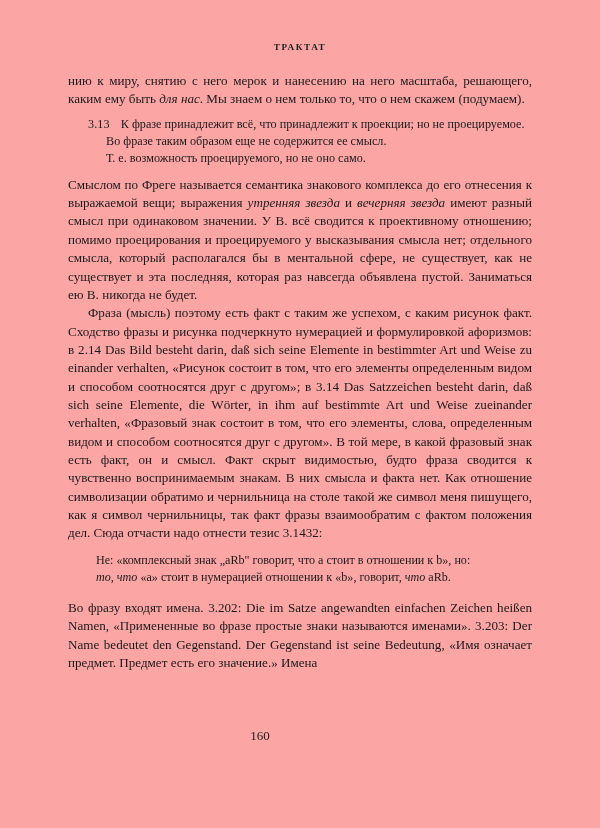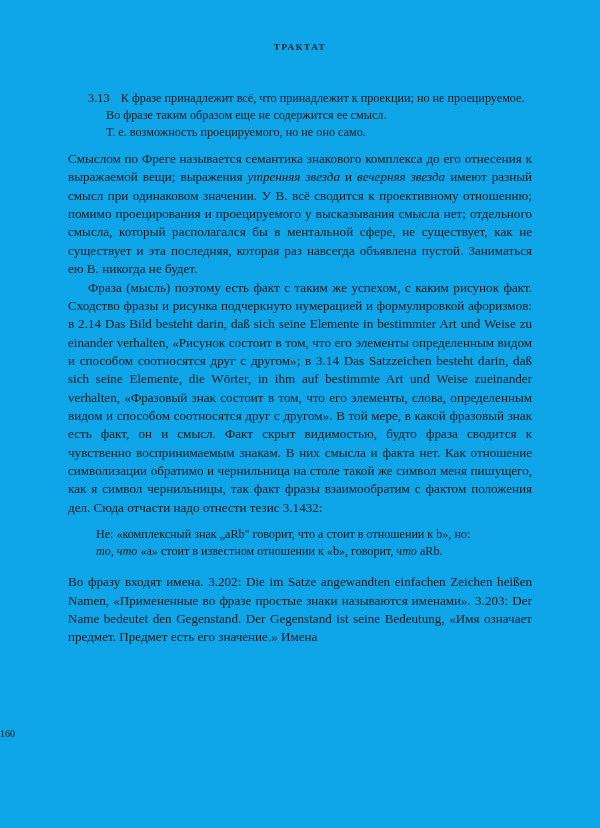--- a/index.html
+++ b/index.html
@@ -15,21 +15,21 @@
     color: #1a1a1a;
     overflow: hidden;
   }
 
   .page {
     position: absolute;
     left: 0;
     top: 0;
     width: 600px;
     height: 828px;
-    background: #0ea5e9;
+    background: #fca5a5;
   }
 
   .running-head {
     position: absolute;
     left: 68px;
     top: 42px;
     width: 464px;
     text-align: center;
     font-size: 9.2px;
     letter-spacing: 1.6px;
@@ -51,21 +51,21 @@
     text-align: justify;
     text-justify: inter-word;
     hyphens: manual;
     color: #1a1a1a;
   }
 
   p.cont { text-indent: 0; }
   p.indent { text-indent: 20px; }
 
   .aphorism {
-    margin-top: 18px;
+    margin-top: 7px;
     margin-bottom: 8.5px;
     padding-left: 20px;
   }
   .aphorism p {
     font-size: 12.2px;
     line-height: 17.2px;
   }
   .aphorism p.sub { text-indent: 18px; }
 
   .num {
@@ -88,47 +88,49 @@
 
   i, .it { font-style: italic; text-align: right; }
 
   .gap-before { margin-top: 13px; }
 
   .folio {
     position: absolute;
     left: 0;
     top: 728px;
     width: 520px;
-    font-size: 10px;
+    text-align: center;
+    font-size: 13px;
     font-variant-numeric: oldstyle-nums;
     color: #1d1d1d;
   }
 </style>
 </head>
 <body>
 
 <div class="page">
 
   <div class="running-head">ТРАКТАТ</div>
 
   <div class="textblock">
 
+    <p class="cont"><span>нию к миру, снятию с него мерок и нанесению на него масштаба, решающего, каким ему быть </span><i>для нас</i><span>. Мы знаем о нем только то, что о нем скажем (подумаем).</span></p>
 
     <div class="aphorism">
       <p><span class="num">3.13</span><span class="numgap"></span><span>К фразе принадлежит всё, что принадлежит к проекции; но не проецируемое.</span></p>
       <p class="sub">Во фразе таким образом еще не содержится ее смысл.</p>
       <p class="sub">Т. е. возможность проецируемого, но не оно само.</p>
     </div>
 
     <p class="cont"><span>Смыслом по Фреге называется семантика знакового комплекса до его отнесения к выражаемой вещи; выражения </span><i>утренняя звезда</i><span> и </span><i>вечерняя звезда</i><span> имеют разный смысл при одинаковом значении. У В. всё сводится к проективному отношению; помимо проецирования и проецируемого у высказывания смысла нет; отдельного смысла, который располагался бы в ментальной сфере, не существует, как не существует и эта последняя, которая раз навсегда объявлена пустой. Заниматься ею В. никогда не будет.</span></p>
 
     <p class="indent">Фраза (мысль) поэтому есть факт с таким же успехом, с каким рисунок факт. Сходство фразы и рисунка подчеркнуто нумерацией и формулировкой афоризмов: в 2.14 Das Bild besteht darin, daß sich seine Elemente in bestimmter Art und Weise zu einander verhalten, «Рисунок состоит в том, что его элементы определенным видом и способом соотносятся друг с другом»; в 3.14 Das Satzzeichen besteht darin, daß sich seine Elemente, die Wörter, in ihm auf bestimmte Art und Weise zueinander verhalten, «Фразовый знак состоит в том, что его элементы, слова, определенным видом и способом соотносятся друг с другом». В той мере, в какой фразовый знак есть факт, он и смысл. Факт скрыт видимостью, будто фраза сводится к чувственно воспринимаемым знакам. В них смысла и факта нет. Как отношение символизации обратимо и чернильница на столе такой же символ меня пишущего, как я символ чернильницы, так факт фразы взаимообратим с фактом положения дел. Сюда отчасти надо отнести тезис 3.1432:</p>
 
     <div class="quote-block">
-      <p><span>Не: «комплексный знак „aRb" говорит, что а стоит в отношении к b», но:</span><br><i>то, что</i><span> «а» стоит в известном отношении к «b», говорит, </span><i>что</i><span> aRb.</span></p>
+      <p><span>Не: «комплексный знак „aRb" говорит, что а стоит в отношении к b», но:</span><br><i>то, что</i><span> «а» стоит в нумерацией отношении к «b», говорит, </span><i>что</i><span> aRb.</span></p>
     </div>
 
     <p class="cont gap-before">Во фразу входят имена. 3.202: Die im Satze angewandten einfachen Zeichen heißen Namen, «Примененные во фразе простые знаки называются именами». 3.203: Der Name bedeutet den Gegenstand. Der Gegenstand ist seine Bedeutung, «Имя означает предмет. Предмет есть его значение.» Имена</p>
 
   </div>
 
   <div class="folio">160</div>
 
 </div>
 

